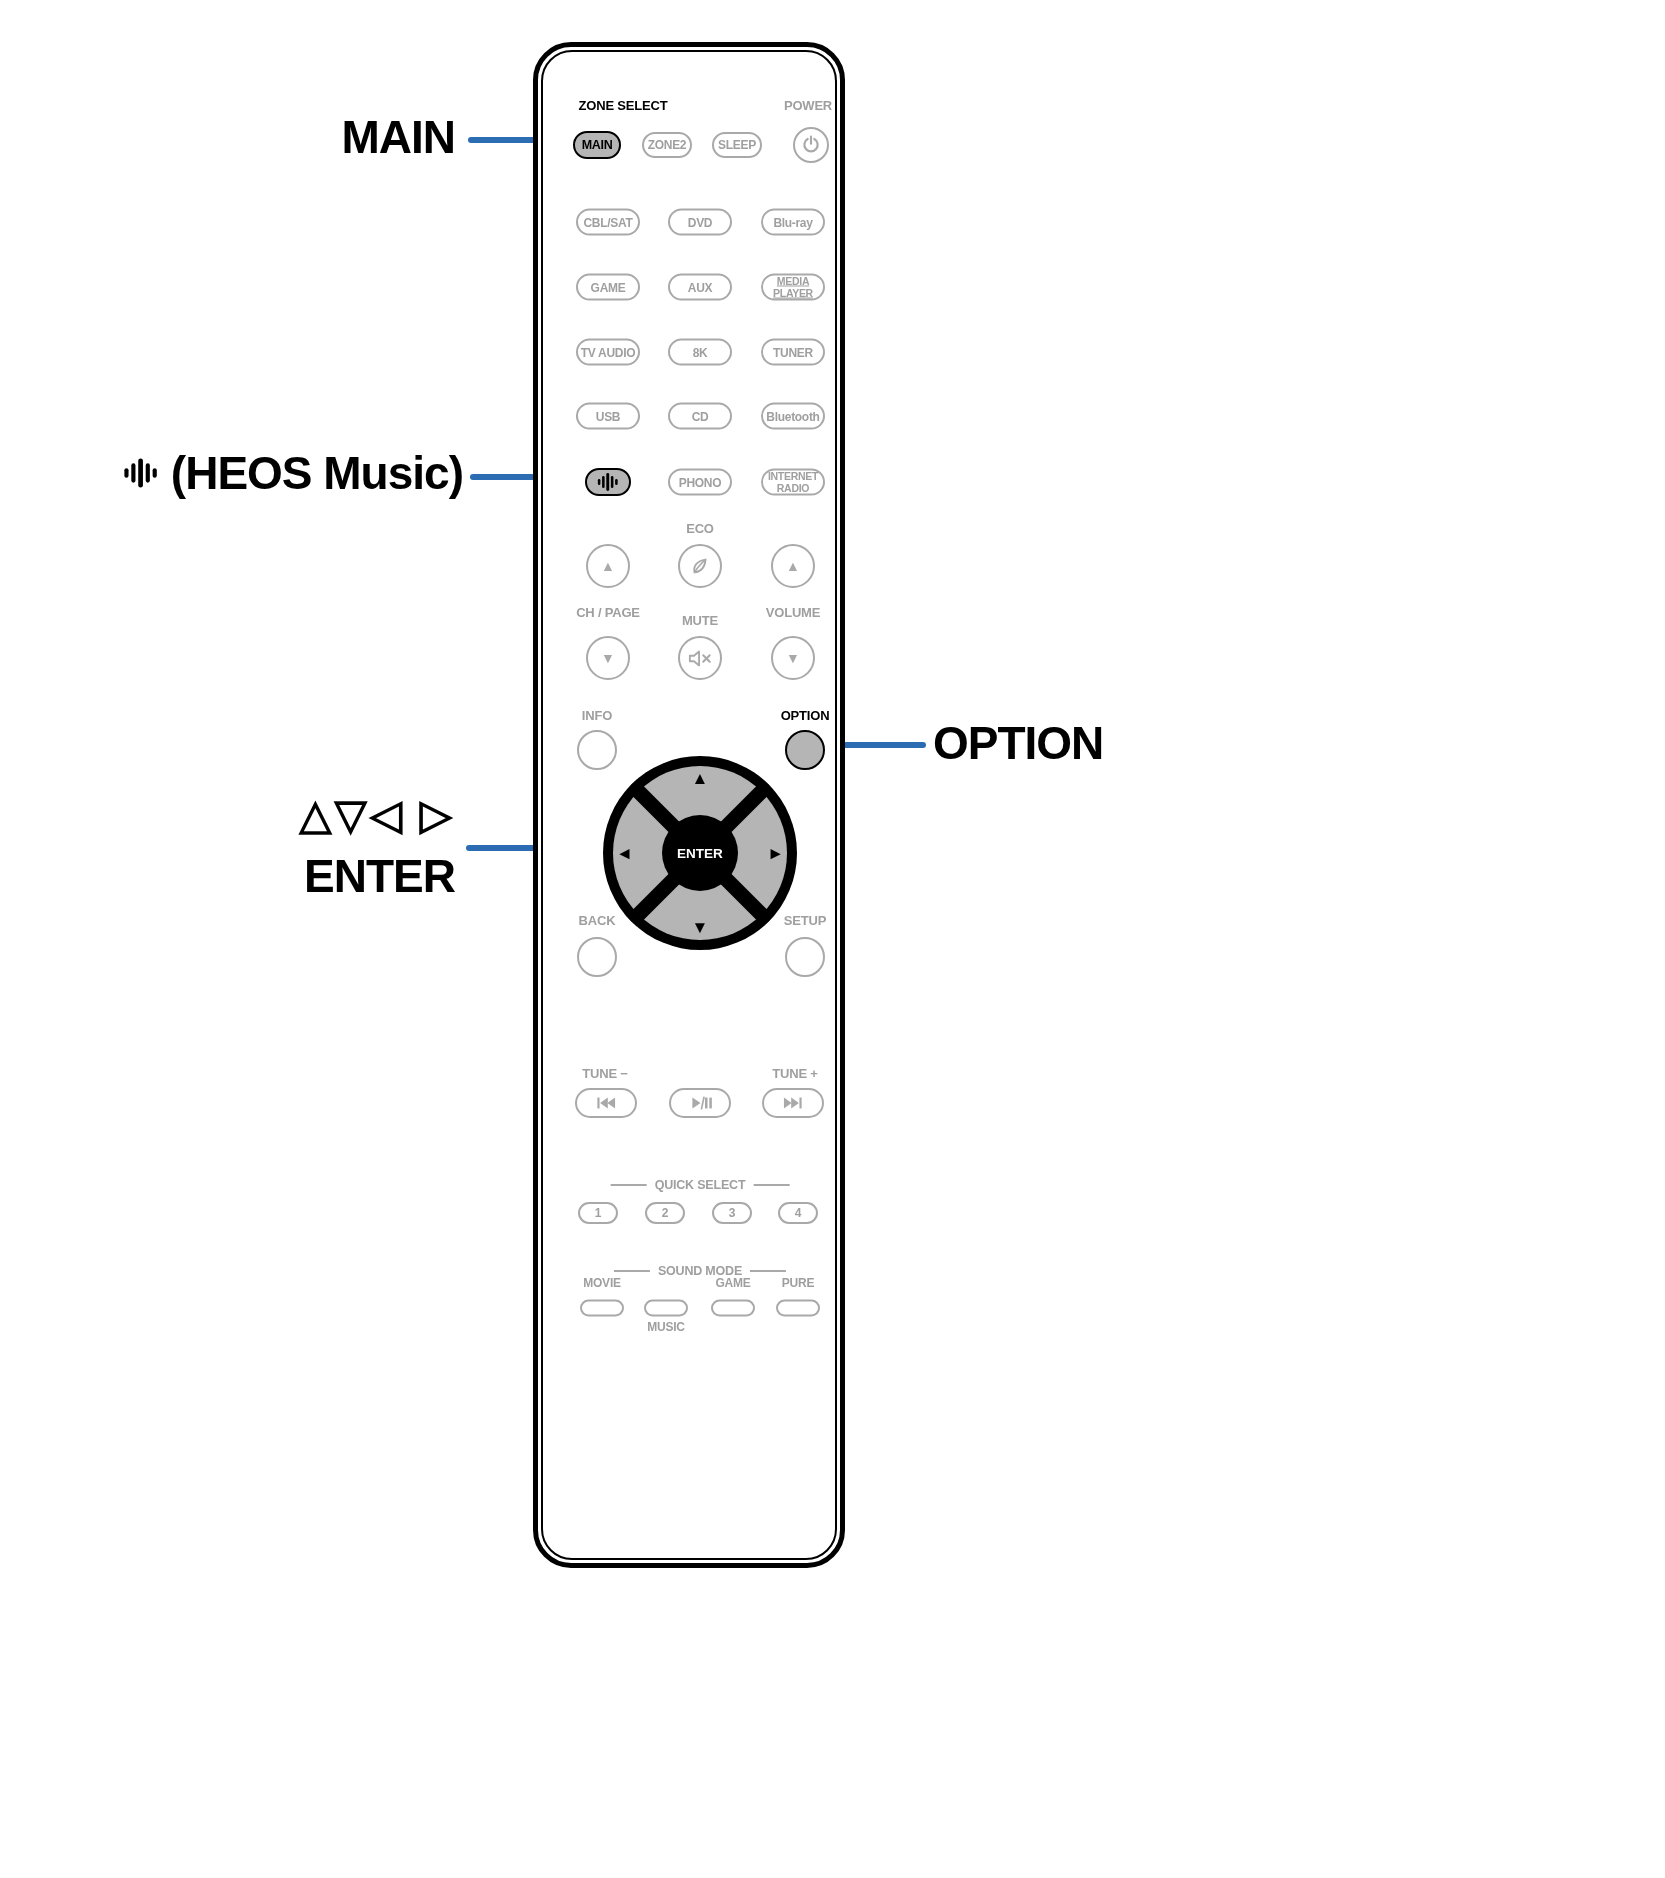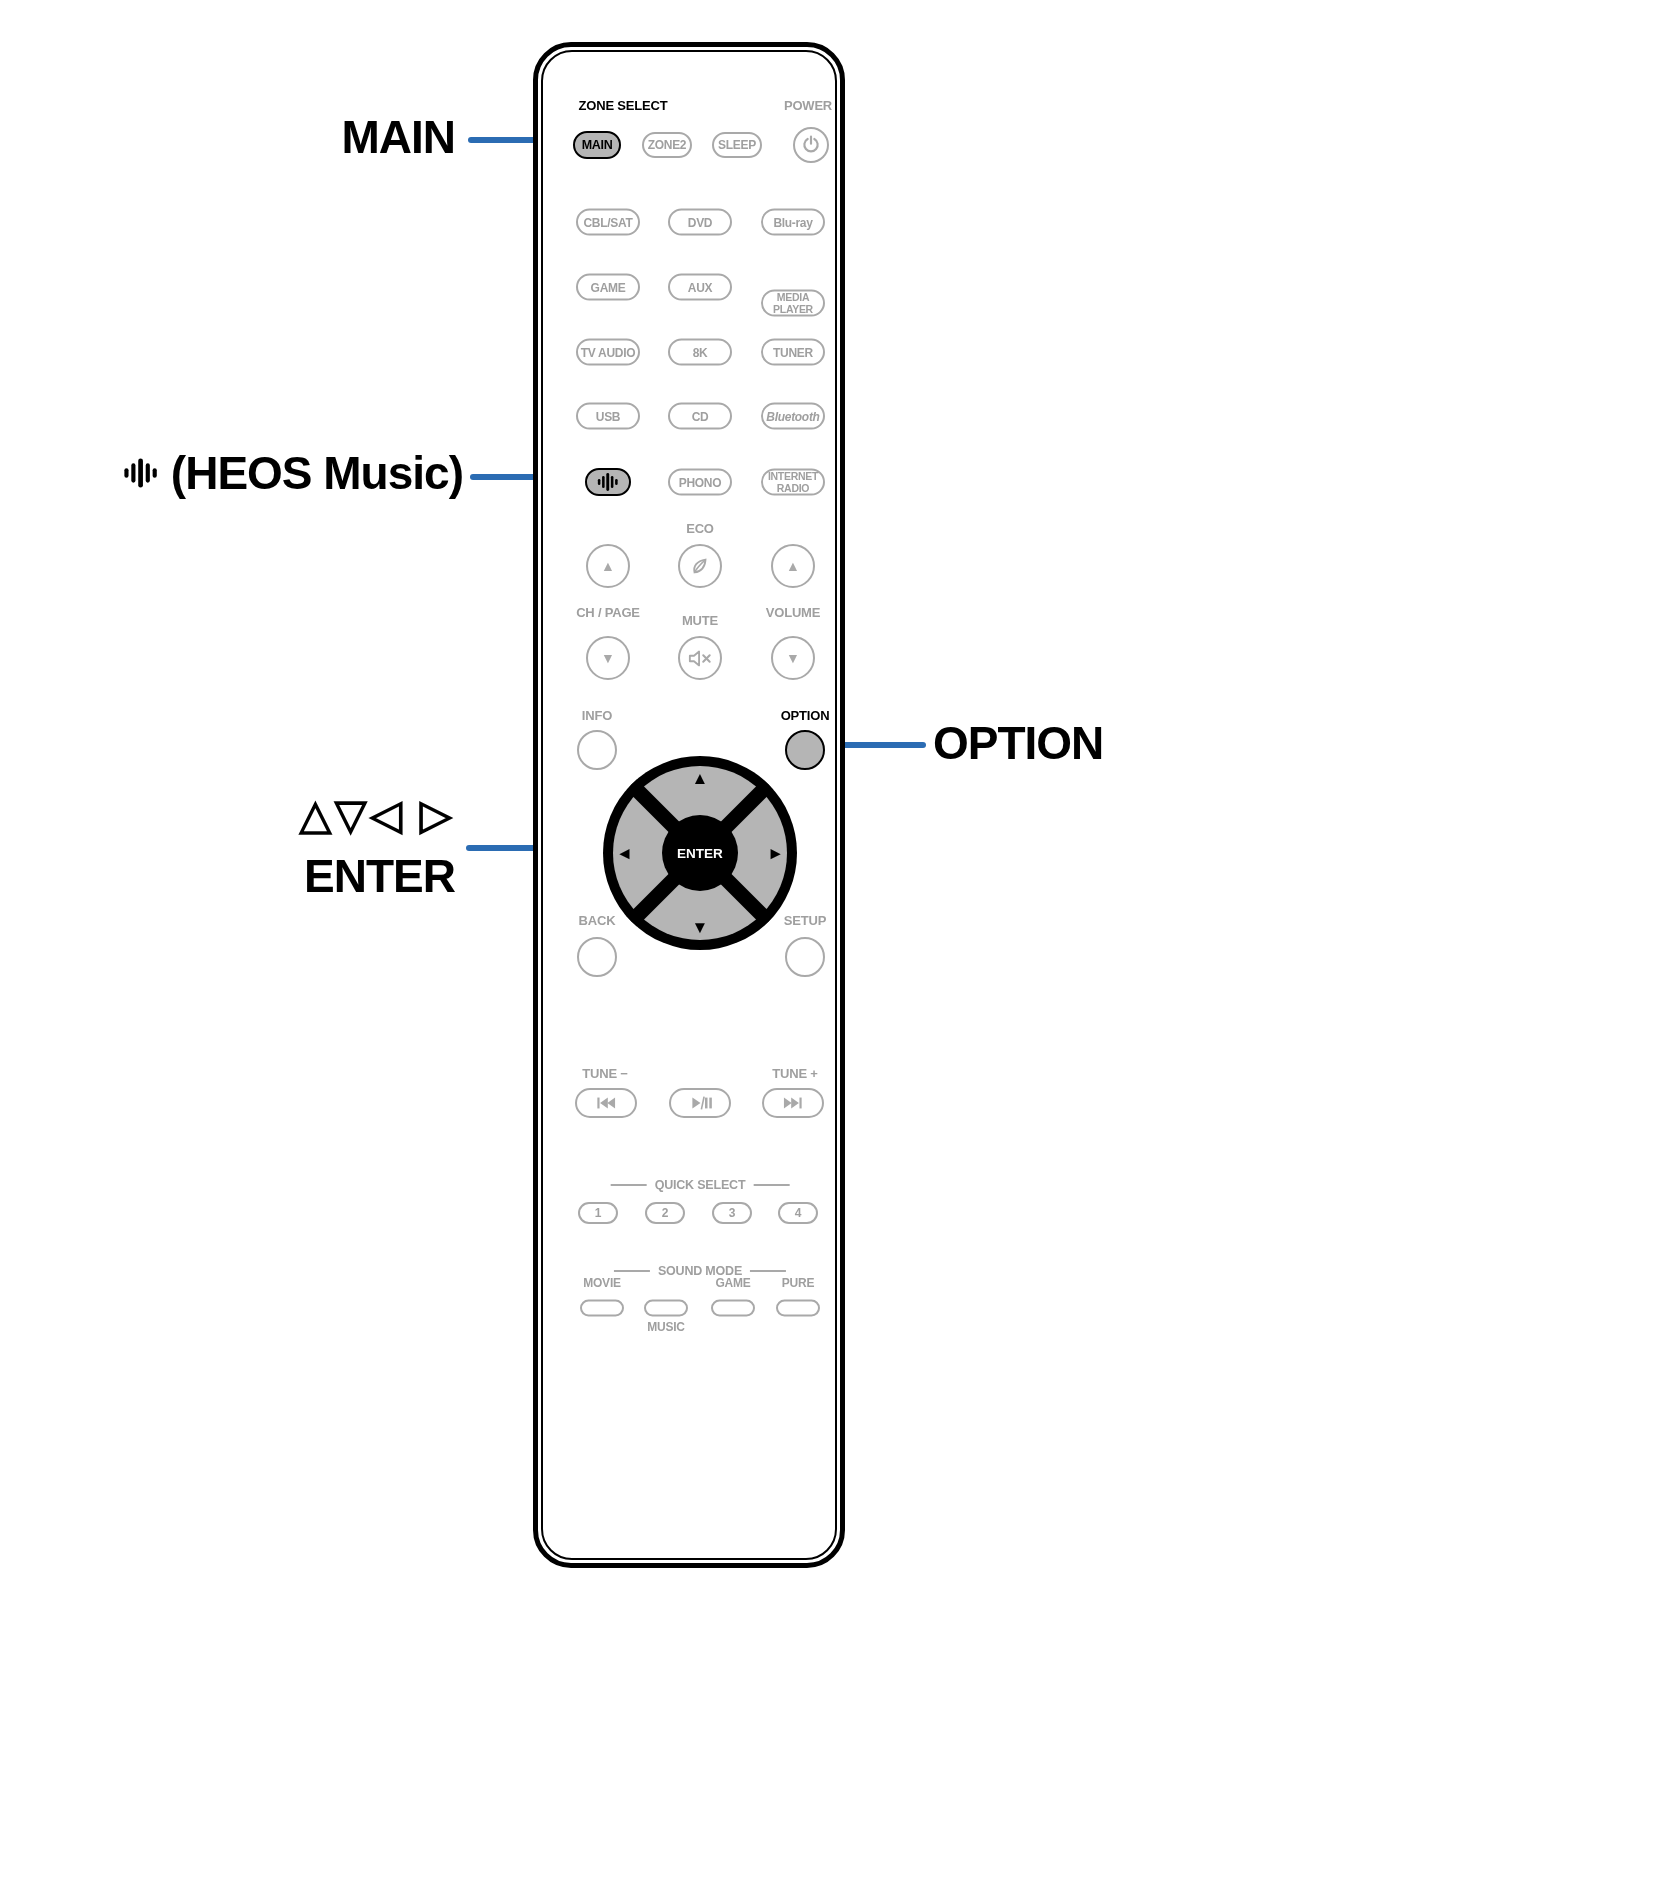--- a/index.html
+++ b/index.html
@@ -120,32 +120,32 @@
         <line x1="12" y1="2" x2="12" y2="10.5" stroke="#a9a9a9" stroke-width="2.6" stroke-linecap="round"></line>
       </svg>
     </div>
 
     <div class="pill abs" style="left:70px; top:175px;">CBL/SAT</div>
     <div class="pill abs" style="left:162px; top:175px;">DVD</div>
     <div class="pill abs" style="left:255px; top:175px;">Blu-ray</div>
 
     <div class="pill abs" style="left:70px; top:240px;">GAME</div>
     <div class="pill abs" style="left:162px; top:240px;">AUX</div>
-    <div class="pill two abs" style="left:255px; top:256px;">
+    <div class="pill two abs" style="left:255px; top:240px;text-decoration:underline;">
       <span>MEDIA</span>
       <span>PLAYER</span>
     </div>
 
     <div class="pill abs" style="left:70px; top:305px;">TV AUDIO</div>
     <div class="pill abs" style="left:162px; top:305px;">8K</div>
     <div class="pill abs" style="left:255px; top:305px;text-align:right;">TUNER</div>
 
     <div class="pill abs" style="left:70px; top:369px;">USB</div>
     <div class="pill abs" style="left:162px; top:369px;">CD</div>
-    <div class="pill abs" style="left:255px; top:369px;font-style:italic;">Bluetooth</div>
+    <div class="pill abs" style="left:255px; top:369px;">Bluetooth</div>
 
     <div class="pill heos-btn filled abs" style="left:70px; top:435px;">
       <svg width="22" height="22" viewBox="0 0 26 26">
         <g fill="#000">
           <rect x="1" y="9.5" width="3" height="7" rx="1.5"></rect>
           <rect x="6" y="6" width="3" height="14" rx="1.5"></rect>
           <rect x="11" y="2.5" width="3.4" height="21" rx="1.7"></rect>
           <rect x="16.4" y="6" width="3" height="14" rx="1.5"></rect>
           <rect x="21.4" y="9.5" width="3" height="7" rx="1.5"></rect>
         </g>

